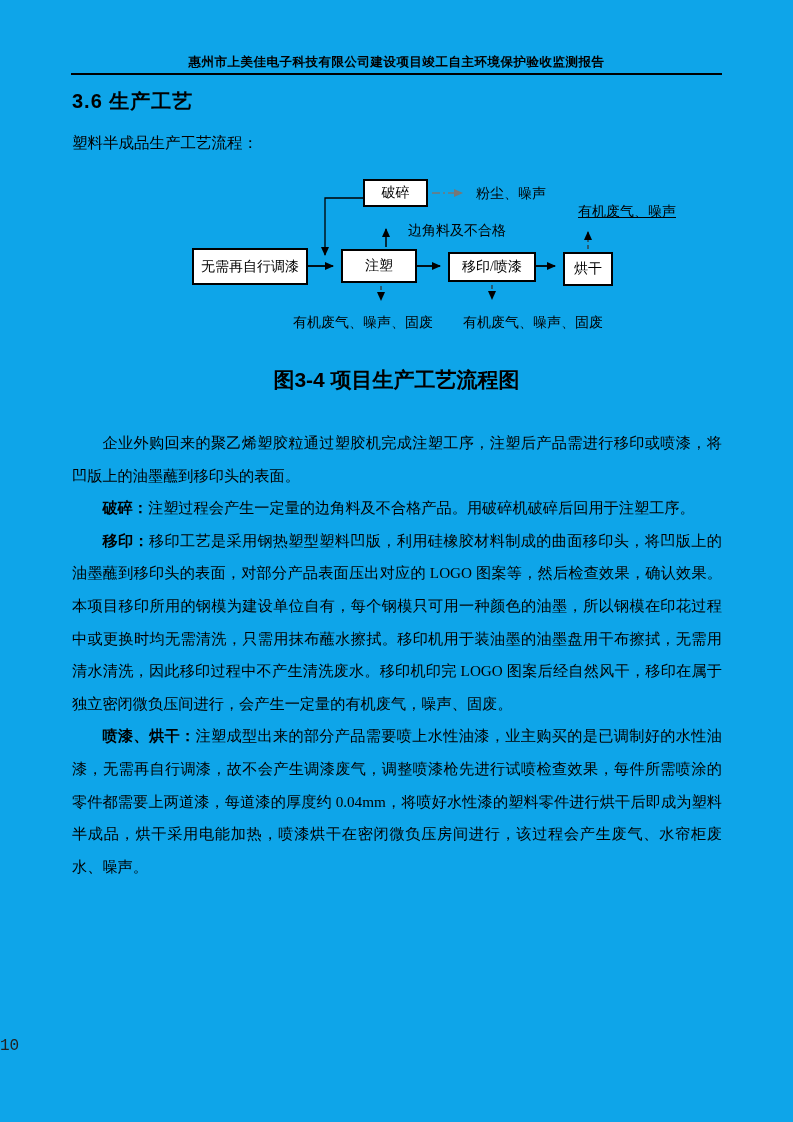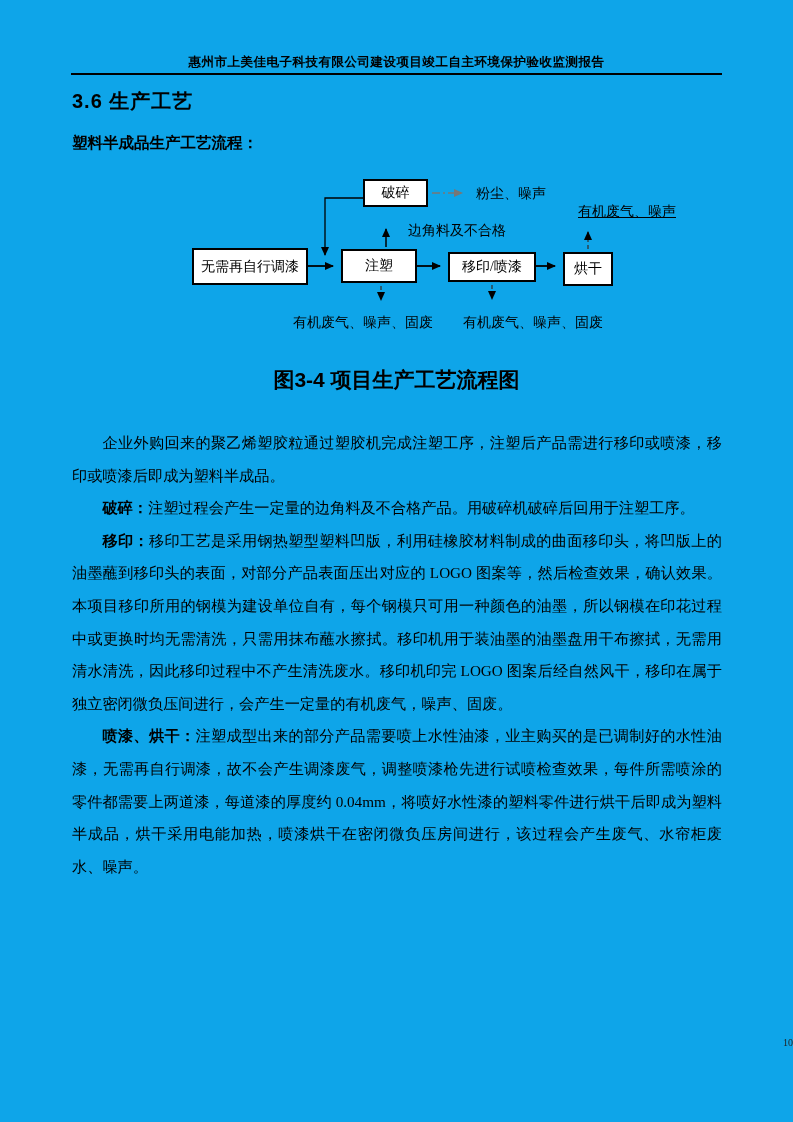--- a/index.html
+++ b/index.html
@@ -20,21 +20,21 @@
     position:absolute; top:73px; left:71px; width:651px;
     border-top:2px solid #000;
   }
   .sec-heading {
     position:absolute; top:88px; left:72px;
     font-size:20px; font-weight:bold; letter-spacing:1px;
     font-family:"Liberation Sans","DejaVu Sans",sans-serif;
   }
   .flow-heading {
     position:absolute; top:133px; left:72px;
-    font-size:15.5px; font-weight:bold;
+    font-size:15.5px; font-weight:normal;
     font-family:"Liberation Sans","DejaVu Sans",sans-serif;
   }
   
   .flowchart {
     position:absolute; top:172px; left:180px; width:512px; height:170px;
     font-size:14px;
   }
   .fc-svg { position:absolute; left:0; top:0; width:512px; height:170px; }
   .fc-box {
     position:absolute; border:2px solid #000; background:#fff;
@@ -67,22 +67,22 @@
     position:absolute; top:427px; left:72px; width:650px;
     font-size:15.2px; line-height:32.6px; text-align:justify;
   }
   .body-text p { text-indent:2em; margin:0; }
   .para-lead {
     font-weight:bold;
     font-family:"Liberation Sans","DejaVu Sans",sans-serif;
   }
   .page-number {
     position:absolute; top:1037px; left:0; width:100%;
-    text-align:right; font-size:10px;
-    font-family:Liberation Serif, serif; color:#222;
+    text-align:left; font-size:16px;
+    font-family:Liberation Mono, monospace; color:#222;
   }
 </style>
 </head>
 <body>
 
 <div class="page">
 
   <div class="hdr-text">惠州市上美佳电子科技有限公司建设项目竣工自主环境保护验收监测报告</div>
   <div class="hdr-rule"></div>
 
@@ -123,21 +123,21 @@
     <div class="fc-label lbl-dust">粉尘、噪声</div>
     <div class="fc-label lbl-scrap">边角料及不合格</div>
     <div class="fc-label lbl-dry-out">有机废气、噪声</div>
     <div class="fc-label lbl-inject-out">有机废气、噪声、固废</div>
     <div class="fc-label lbl-print-out">有机废气、噪声、固废</div>
   </div>
 
   <div class="fig-caption">图3-4 项目生产工艺流程图</div>
 
   <div class="body-text">
-    <p><span class="para-lead"></span><span>企业外购回来的聚乙烯塑胶粒通过塑胶机完成注塑工序，注塑后产品需进行移印或喷漆，移印或喷漆后即成为塑料半成品。</span></p>
+    <p><span class="para-lead"></span><span>企业外购回来的聚乙烯塑胶粒通过塑胶机完成注塑工序，注塑后产品需进行移印或喷漆，将凹版上的油墨蘸到移印头的表面。</span></p>
     <p><span class="para-lead">破碎：</span><span>注塑过程会产生一定量的边角料及不合格产品。用破碎机破碎后回用于注塑工序。</span></p>
     <p><span class="para-lead">移印：</span><span>移印工艺是采用钢热塑型塑料凹版，利用硅橡胶材料制成的曲面移印头，将凹版上的油墨蘸到移印头的表面，对部分产品表面压出对应的 LOGO 图案等，然后检查效果，确认效果。本项目移印所用的钢模为建设单位自有，每个钢模只可用一种颜色的油墨，所以钢模在印花过程中或更换时均无需清洗，只需用抹布蘸水擦拭。移印机用于装油墨的油墨盘用干布擦拭，无需用清水清洗，因此移印过程中不产生清洗废水。移印机印完 LOGO 图案后经自然风干，移印在属于独立密闭微负压间进行，会产生一定量的有机废气，噪声、固废。</span></p>
     <p><span class="para-lead">喷漆、烘干：</span><span>注塑成型出来的部分产品需要喷上水性油漆，业主购买的是已调制好的水性油漆，无需再自行调漆，故不会产生调漆废气，调整喷漆枪先进行试喷检查效果，每件所需喷涂的零件都需要上两道漆，每道漆的厚度约 0.04mm，将喷好水性漆的塑料零件进行烘干后即成为塑料半成品，烘干采用电能加热，喷漆烘干在密闭微负压房间进行，该过程会产生废气、水帘柜废水、噪声。</span></p>
   </div>
 
   <div class="page-number">10</div>
 
 </div>
 
 </body></html>

